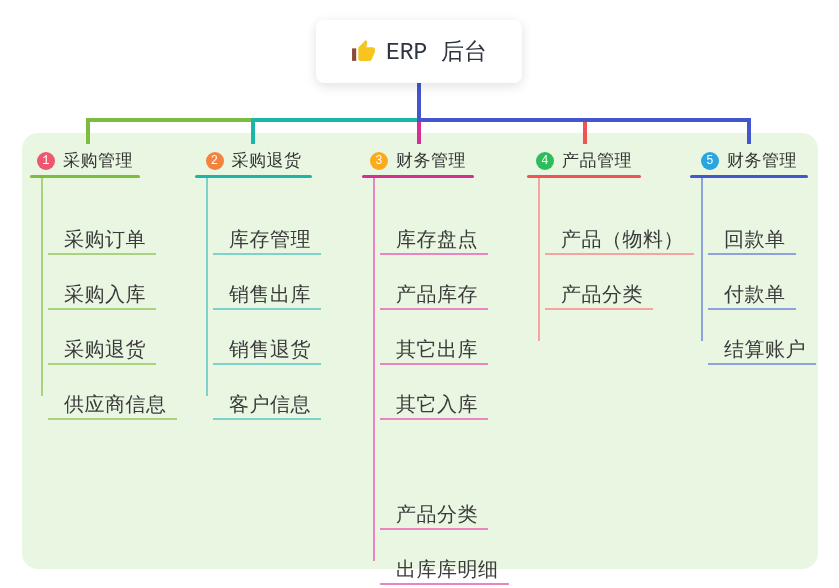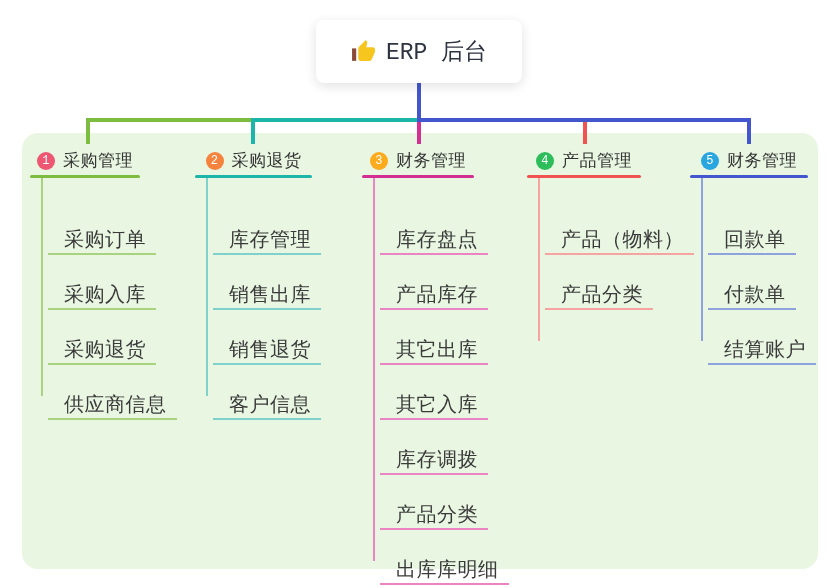--- a/index.html
+++ b/index.html
@@ -91,21 +91,20 @@
     <div class="head">
       <span class="badge" style="background:#fbab1c;">3</span>
       <span>财务管理</span>
     </div>
     <div class="uline" style="background:#d42f92;"></div>
     <div class="trunk" style="background:#ea84c3;height:383px;"></div>
     <div class="item" style="top:61px;border-color:#ea84c3;"><span>库存盘点</span></div>
     <div class="item" style="top:116px;border-color:#ea84c3;"><span>产品库存</span></div>
     <div class="item" style="top:171px;border-color:#ea84c3;"><span>其它出库</span></div>
     <div class="item" style="top:226px;border-color:#ea84c3;"><span>其它入库</span></div>
-    <div class="item" style="top:281px;border-color:#ea84c3;"><span>库存调拨</span></div>
     <div class="item" style="top:336px;border-color:#ea84c3;"><span>产品分类</span></div>
     <div class="item" style="top:391px;border-color:#ea84c3;"><span>出库库明细</span></div>
   </div>
 
   <div class="branch" style="left:527px;width:114px;">
     <div class="head">
       <span class="badge" style="background:#2ebd5b;">4</span>
       <span>产品管理</span>
     </div>
     <div class="uline" style="background:#f05352;"></div>

